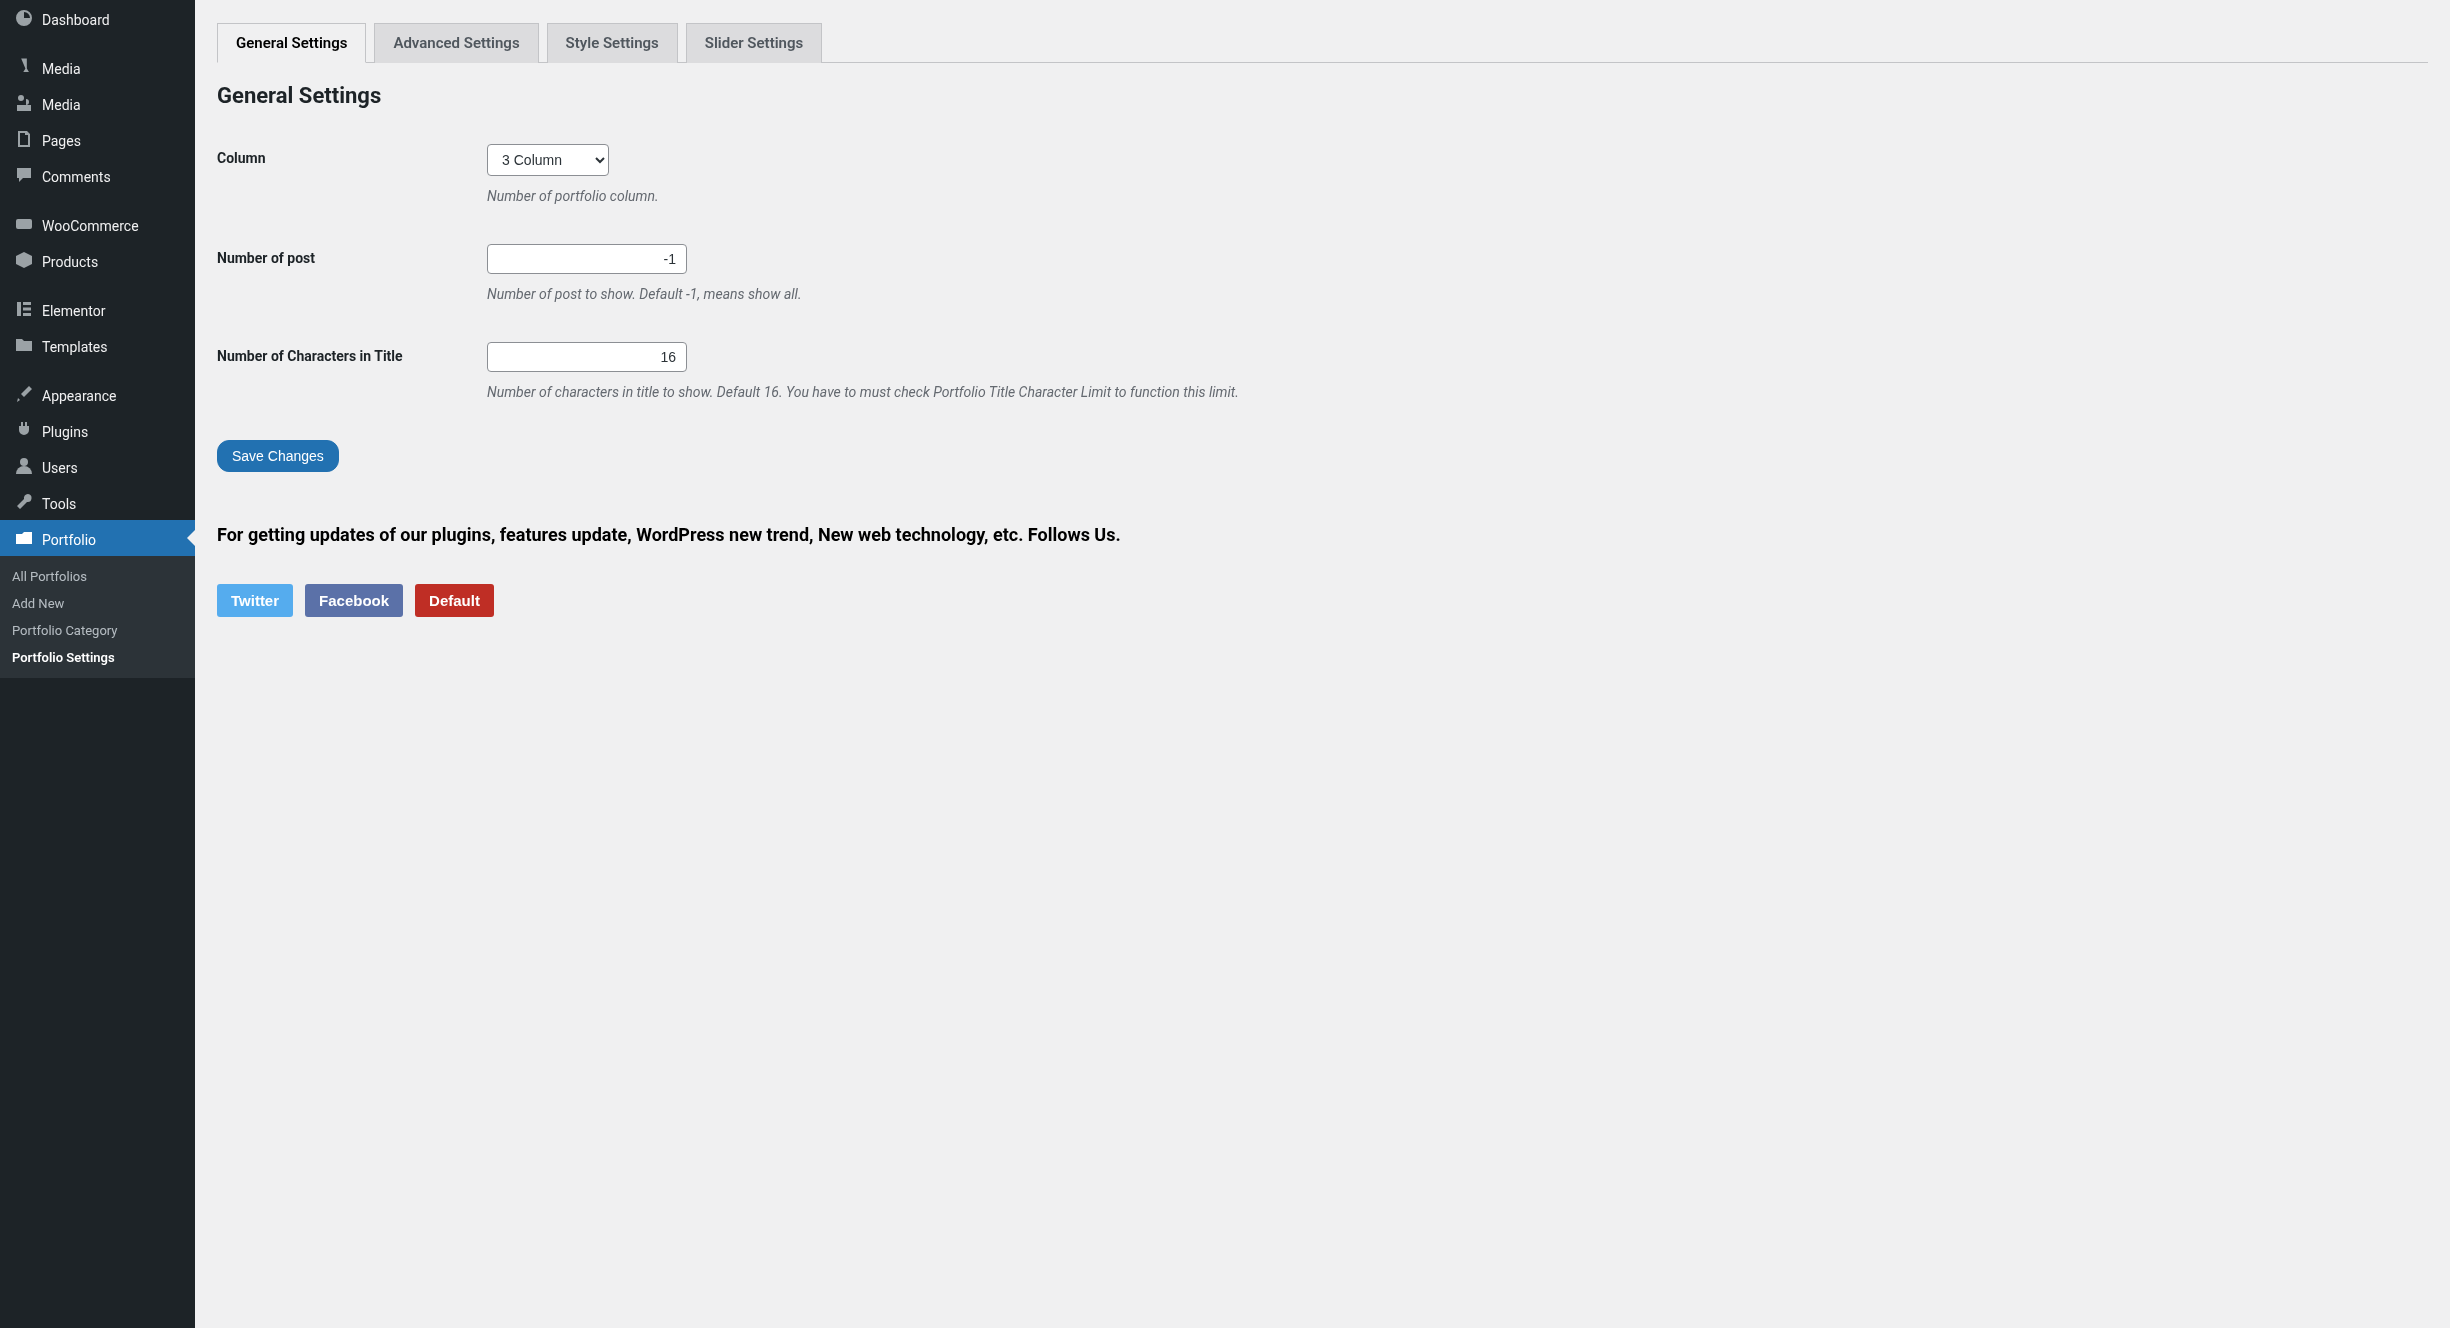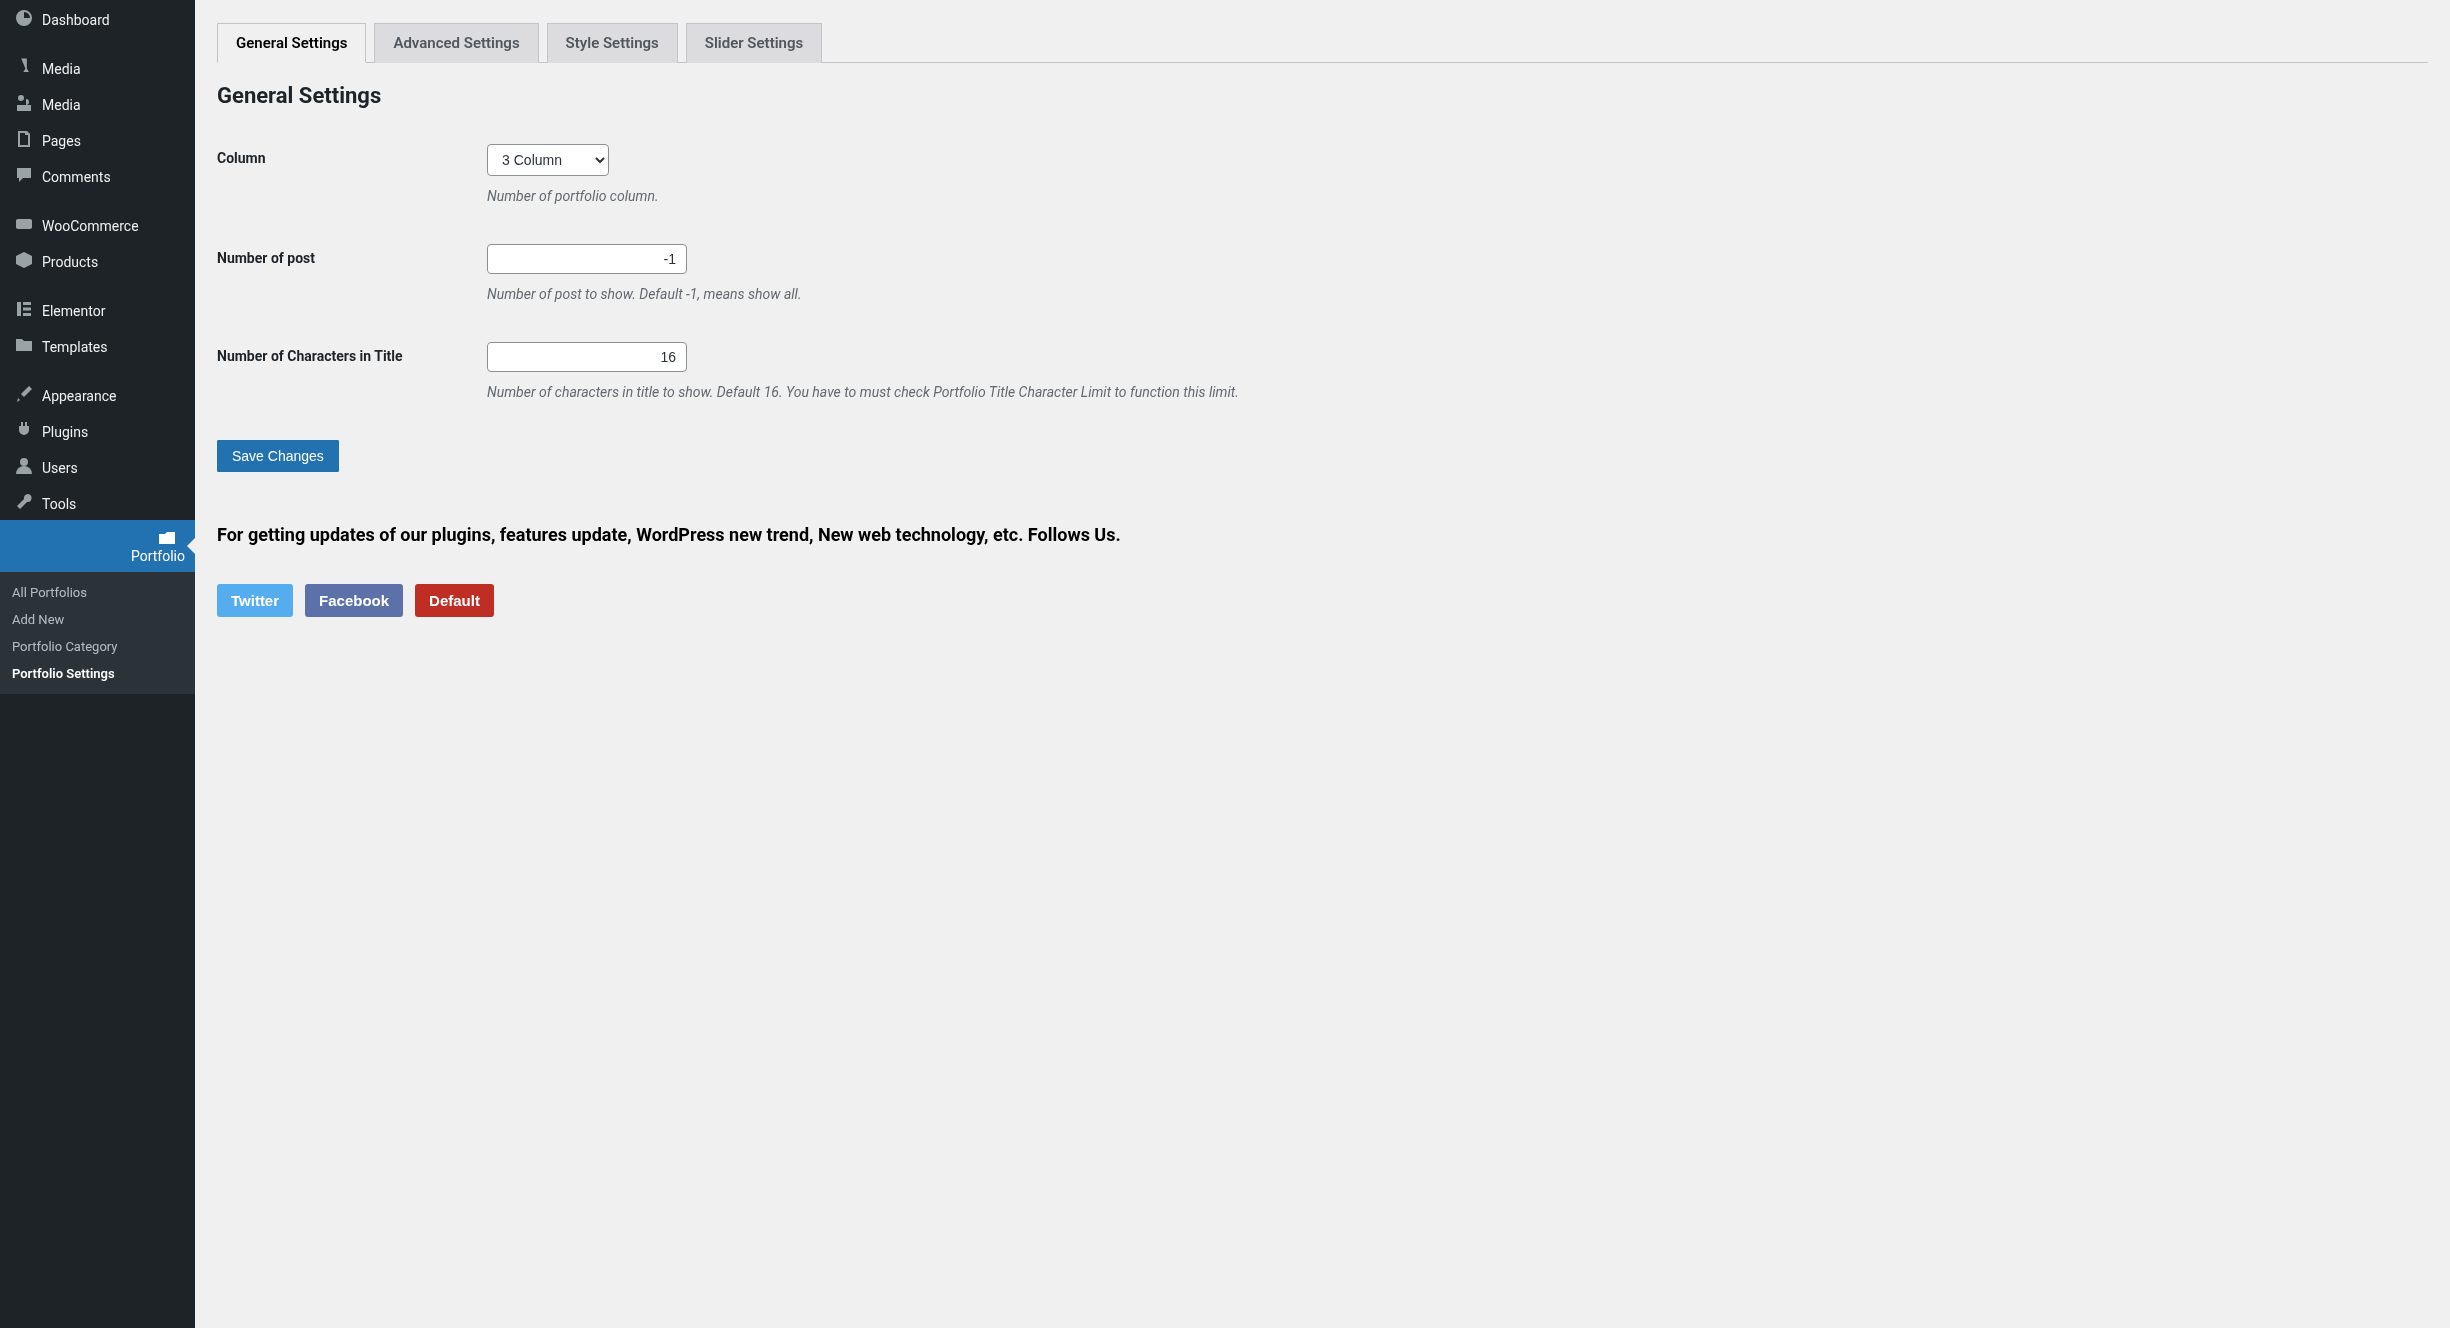--- a/index.html
+++ b/index.html
@@ -35,21 +35,20 @@
       margin-right: 8px;
       display: inline-flex;
       align-items: center;
       justify-content: center;
       color: rgba(240,246,252,0.6);
       fill: rgba(240,246,252,0.6);
     }
     .menu-item.active {
       background: #2271b1;
       color: #fff;
-      flex-direction: column;
     }
     .menu-item.active .icon { color: #fff; fill: #fff; }
     .menu-item.active::after {
       content: "";
       position: absolute;
       right: 0;
       top: 50%;
       transform: translateY(-50%);
       width: 0;
       height: 0;
@@ -138,21 +137,21 @@
       color: #646970;
       font-style: italic;
       font-size: 14px;
       margin-top: 12px;
     }
 
     .save-btn {
       background: #2271b1;
       color: #fff;
       border: 1px solid #2271b1;
-      border-radius: 1px;
+      border-radius: 12px;
       padding: 7px 14px;
       font-size: 14px;
       cursor: pointer;
     }
 
     .follow-heading {
       font-size: 18px;
       font-weight: 700;
       color: #000000;
       margin-top: 52px;

